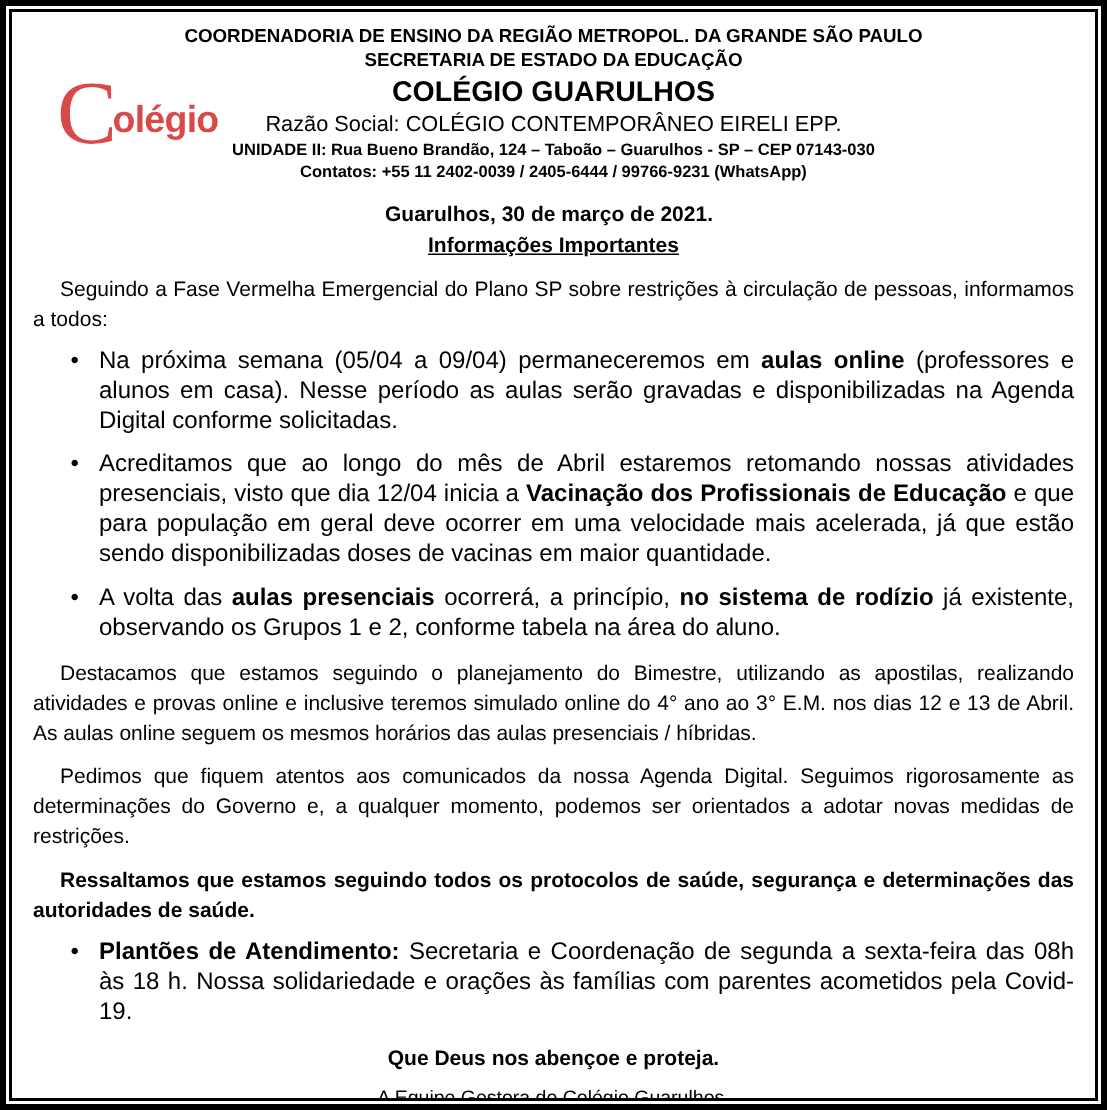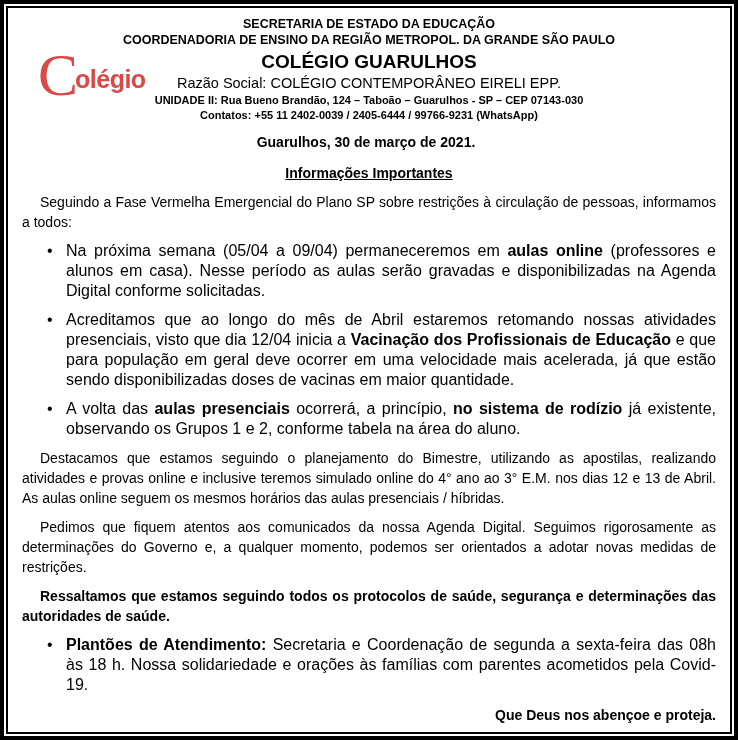--- a/index.html
+++ b/index.html
@@ -30,55 +30,55 @@
     font-size:60px; line-height:0.78; font-weight:normal;
   }
   .logo-word {
     font-size:25px; font-weight:bold; letter-spacing:-0.5px;
     position:relative; top:-7px; left:-3px;
   }
   .logo-row.r2 { margin-top:-21px; margin-left:9px; }
 
   
   .date-line { text-align:center; font-weight:bold; font-size:14px; line-height:18px; margin-top:10px; padding-right:6px; }
-  .doc-title { text-align:center; font-weight:bold; font-size:14px; line-height:20px; margin-top:12px; }
+  .doc-title { text-align:center; font-weight:bold; font-size:14px; line-height:20px; margin-top:2px; }
   .doc-title .u { text-decoration:underline; }
 
   .para {
     font-size:14px; line-height:20px; text-align:justify;
     margin:9px 0 0 0; text-indent:18px;
   }
   .para.bold { font-weight:bold; }
 
   .bullet {
     position:relative; padding-left:44px; margin-top:9px;
     font-size:16px; line-height:20px; text-align:justify;
   }
   .bullet::before { content:"\2022"; position:absolute; left:25px; top:0; }
 
   .b { font-weight:bold; }
 
-  .closing-bold { text-align:right; font-weight:bold; font-size:14px; line-height:18px; margin-top:11px; }
+  .closing-bold { text-align:center; font-weight:bold; font-size:14px; line-height:18px; margin-top:11px; }
   .closing-team { text-align:center; font-size:13px;  line-height:17px; margin-top:9px; }
 </style>
 </head>
 <body style="--logo-color: #d84a48;">
 
 <div class="page">
   <div class="inner">
 
     <header class="letterhead">
       <div class="logo">
         <div class="logo-row r1">
           <span class="logo-cap">C</span><span class="logo-word">olégio</span>
         </div>
       </div>
 
+      <div class="org-line">COORDENADORIA DE ENSINO DA REGIÃO METROPOL. DA GRANDE SÃO PAULO</div>
       <div class="org-line">SECRETARIA DE ESTADO DA EDUCAÇÃO</div>
-      <div class="org-line">COORDENADORIA DE ENSINO DA REGIÃO METROPOL. DA GRANDE SÃO PAULO</div>
       <div class="school-name">COLÉGIO GUARULHOS</div>
       <div class="razao">Razão Social: COLÉGIO CONTEMPORÂNEO EIRELI EPP.</div>
       <div class="unit-line">UNIDADE II: Rua Bueno Brandão, 124 – Taboão – Guarulhos - SP – CEP 07143-030</div>
       <div class="contacts">Contatos: +55 11 2402-0039 / 2405-6444 / 99766-9231 (WhatsApp)</div>
     </header>
 
     <div class="date-line">Guarulhos, 30 de março de 2021.</div>
 
     <div class="doc-title">
       <span class="u">Informações Importantes</span>

